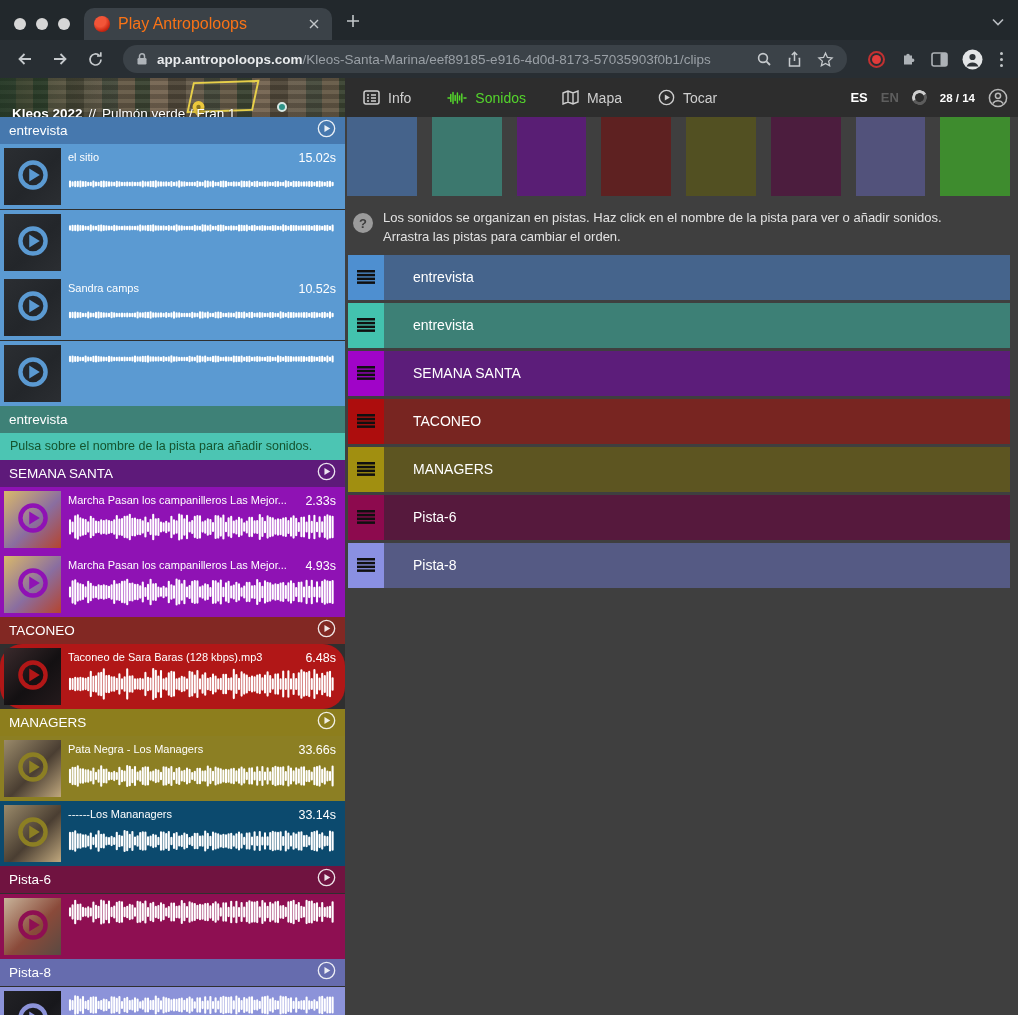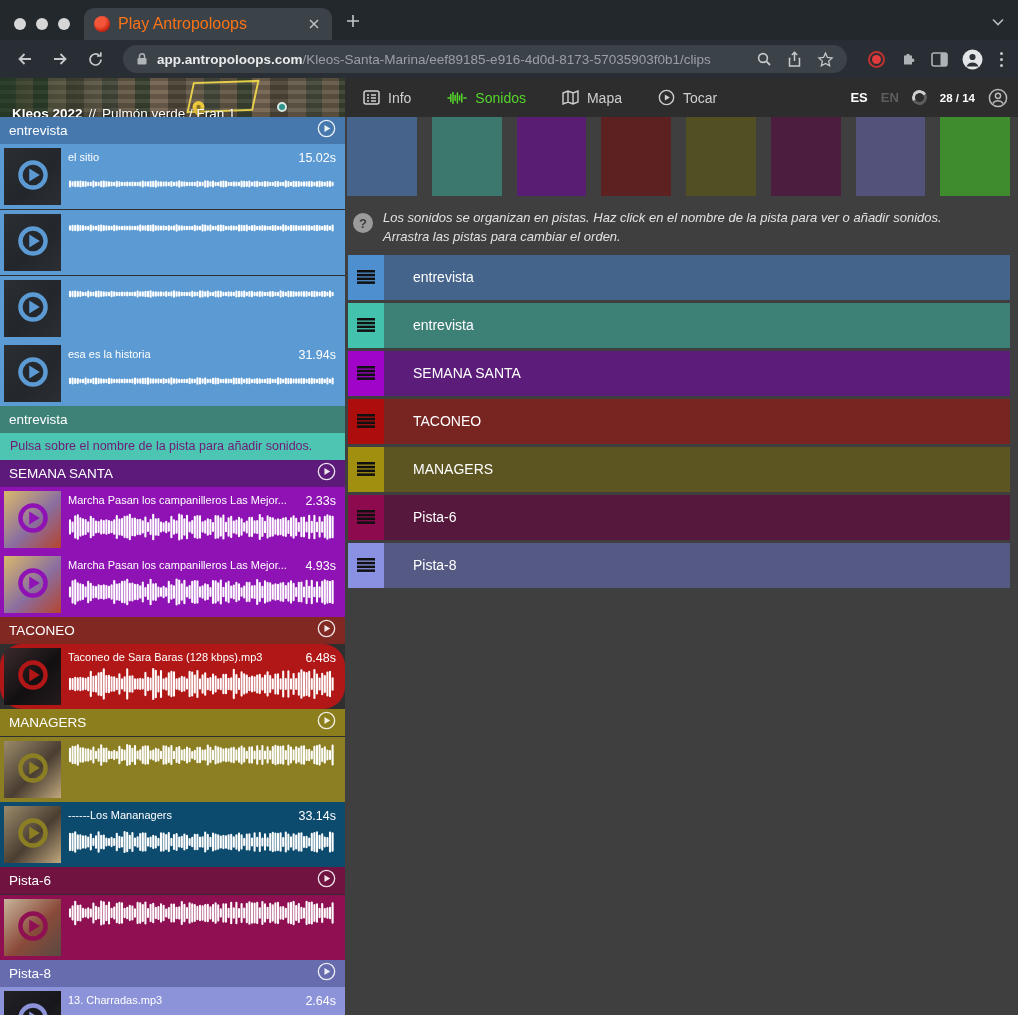--- a/index.html
+++ b/index.html
@@ -73,29 +73,29 @@
   .sh-label { color:#fff; font-size:13.5px; font-weight:500; }
   .clip { height:65px; position:relative; }
   .thumb { position:absolute; left:4px; top:4px; width:57px; height:57px; }
   .thumb-play { position:absolute; left:50%; top:50%; transform:translate(-50%,-50%); }
   .clip-body { margin-left:65px; padding:0 9px 0 3px; }
   .clip-row { display:flex; justify-content:space-between; padding-top:7px; }
   .clip-name { color:#fff; font-size:11px; white-space:nowrap; overflow:hidden;
     text-overflow:ellipsis; padding-right:8px; }
   .clip-dur { color:#fff; font-size:12.5px; flex:none; }
   .clip-wave { display:block; width:100%; height:36px; margin-top:1px; }
-  .hint { padding:6px 10px 7px 10px; font-size:12.5px; color:#701a75; }
+  .hint { padding:6px 10px 7px 10px; font-size:12.5px; color:#14532d; }
 
   
   .swatches { height:79px; display:flex; gap:15px; padding:0 8px 0 2px; }
   .swatch { flex:1; }
   .helprow { display:flex; gap:10px; margin:13px 40px 0 8px; align-items:flex-start; }
   .help-icn { width:20px; height:20px; border-radius:50%; background:#9b9b9b; color:#3d3d3d;
     font-size:13px; font-weight:700; display:flex; align-items:center; justify-content:center; flex:none; margin-top:4px; }
-  .help-text { color:#e2e2e2; font-size:13px; line-height:1.45;font-style:italic; }
+  .help-text { color:#e2e2e2; font-size:13px; line-height:1.45; }
   .rows { margin:8px 8px 0 3px; }
   .trackrow { height:45px; margin-bottom:3px; display:flex; cursor:pointer; }
   .handle { width:36px; flex:none; display:flex; align-items:center; justify-content:center; cursor:grab; }
   .rowbody { flex:1; display:flex; align-items:center; padding-left:29px; }
   .rowlabel { color:#fff; font-size:14px; }
 </style>
 </head>
 <body>
 
 <div class="tabbar">
@@ -278,37 +278,37 @@
           </div>
         </div>
         <div class="clip" style="background: rgb(91, 154, 210);">
           <div class="thumb" style="background: linear-gradient(135deg, rgb(43, 46, 50), rgb(35, 38, 42) 55%, rgb(43, 46, 50));">
             <span class="thumb-play"><svg viewBox="0 0 20 20" width="34" height="34">
                 <circle cx="10" cy="10" r="7.4" fill="none" stroke="#5b9ad2" stroke-width="2.6"></circle>
                 <path d="M7.8 6.2 L14 10 L7.8 13.8 Z" fill="#5b9ad2"></path>
               </svg></span>
           </div>
           <div class="clip-body">
+            <div class="clip-row">
+              <span class="clip-name">Sandra camps</span>
+              <span class="clip-dur">10.52s</span>
+            </div>
             <svg class="clip-wave" viewBox="0 0 268 36" preserveAspectRatio="none">
               <path d="M2.0 15.8L2.0 20.2M4.6 15.9L4.6 20.1M7.2 15.6L7.2 20.4M9.8 16.0L9.8 20.0M12.4 16.1L12.4 19.9M15.0 16.7L15.0 19.3M17.6 16.7L17.6 19.3M20.2 15.6L20.2 20.4M22.8 16.6L22.8 19.4M25.4 16.7L25.4 19.3M28.0 15.7L28.0 20.3M30.6 15.5L30.6 20.5M33.2 16.1L33.2 19.9M35.8 16.3L35.8 19.7M38.4 16.5L38.4 19.5M41.0 16.7L41.0 19.3M43.6 15.8L43.6 20.2M46.2 16.2L46.2 19.8M48.8 16.7L48.8 19.3M51.4 16.7L51.4 19.3M54.0 16.6L54.0 19.4M56.6 16.7L56.6 19.3M59.2 16.5L59.2 19.5M61.8 16.7L61.8 19.3M64.4 16.7L64.4 19.3M67.0 16.5L67.0 19.5M69.6 15.6L69.6 20.4M72.2 16.4L72.2 19.6M74.8 16.3L74.8 19.7M77.4 15.8L77.4 20.2M80.0 15.7L80.0 20.3M82.6 15.3L82.6 20.7M85.2 16.2L85.2 19.8M87.8 16.2L87.8 19.8M90.4 16.5L90.4 19.5M93.0 16.4L93.0 19.6M95.6 16.7L95.6 19.3M98.2 16.0L98.2 20.0M100.8 16.7L100.8 19.3M103.4 16.4L103.4 19.6M106.0 15.3L106.0 20.7M108.6 16.3L108.6 19.7M111.2 16.3L111.2 19.7M113.8 16.7L113.8 19.3M116.4 16.7L116.4 19.3M119.0 16.7L119.0 19.3M121.6 16.7L121.6 19.3M124.2 15.8L124.2 20.2M126.8 16.5L126.8 19.5M129.4 16.7L129.4 19.3M132.0 15.3L132.0 20.7M134.6 15.5L134.6 20.5M137.2 16.3L137.2 19.7M139.8 15.5L139.8 20.5M142.4 16.7L142.4 19.3M145.0 16.7L145.0 19.3M147.6 15.8L147.6 20.2M150.2 15.6L150.2 20.4M152.8 15.7L152.8 20.3M155.4 16.7L155.4 19.3M158.0 16.7L158.0 19.3M160.6 16.3L160.6 19.7M163.2 16.5L163.2 19.5M165.8 16.7L165.8 19.3M168.4 15.6L168.4 20.4M171.0 15.7L171.0 20.3M173.6 16.1L173.6 19.9M176.2 15.5L176.2 20.5M178.8 16.7L178.8 19.3M181.4 16.1L181.4 19.9M184.0 15.8L184.0 20.2M186.6 16.7L186.6 19.3M189.2 16.6L189.2 19.4M191.8 16.0L191.8 20.0M194.4 16.3L194.4 19.7M197.0 16.7L197.0 19.3M199.6 16.7L199.6 19.3M202.2 16.0L202.2 20.0M204.8 16.0L204.8 20.0M207.4 16.7L207.4 19.3M210.0 16.7L210.0 19.3M212.6 15.4L212.6 20.6M215.2 16.1L215.2 19.9M217.8 16.7L217.8 19.3M220.4 15.7L220.4 20.3M223.0 16.0L223.0 20.0M225.6 16.1L225.6 19.9M228.2 16.5L228.2 19.5M230.8 16.3L230.8 19.7M233.4 16.4L233.4 19.6M236.0 16.1L236.0 19.9M238.6 16.0L238.6 20.0M241.2 16.7L241.2 19.3M243.8 16.1L243.8 19.9M246.4 15.7L246.4 20.3M249.0 16.2L249.0 19.8M251.6 16.7L251.6 19.3M254.2 16.0L254.2 20.0M256.8 15.9L256.8 20.1M259.4 16.7L259.4 19.3M262.0 15.6L262.0 20.4M264.6 16.7L264.6 19.3" stroke="#ffffff" stroke-width="2.1" stroke-linecap="round"></path>
             </svg>
           </div>
         </div>
         <div class="clip" style="background: rgb(91, 154, 210);">
           <div class="thumb" style="background: linear-gradient(135deg, rgb(43, 46, 50), rgb(35, 38, 42) 55%, rgb(43, 46, 50));">
             <span class="thumb-play"><svg viewBox="0 0 20 20" width="34" height="34">
                 <circle cx="10" cy="10" r="7.4" fill="none" stroke="#5b9ad2" stroke-width="2.6"></circle>
                 <path d="M7.8 6.2 L14 10 L7.8 13.8 Z" fill="#5b9ad2"></path>
               </svg></span>
           </div>
           <div class="clip-body">
-            <div class="clip-row">
-              <span class="clip-name">esa es la historia</span>
-              <span class="clip-dur">31.94s</span>
-            </div>
             <svg class="clip-wave" viewBox="0 0 268 36" preserveAspectRatio="none">
               <path d="M2.0 15.9L2.0 20.1M4.6 15.6L4.6 20.4M7.2 16.0L7.2 20.0M9.8 16.1L9.8 19.9M12.4 16.7L12.4 19.3M15.0 16.7L15.0 19.3M17.6 15.6L17.6 20.4M20.2 16.6L20.2 19.4M22.8 16.7L22.8 19.3M25.4 15.7L25.4 20.3M28.0 15.5L28.0 20.5M30.6 16.1L30.6 19.9M33.2 16.3L33.2 19.7M35.8 16.5L35.8 19.5M38.4 16.7L38.4 19.3M41.0 15.8L41.0 20.2M43.6 16.2L43.6 19.8M46.2 16.7L46.2 19.3M48.8 16.7L48.8 19.3M51.4 16.6L51.4 19.4M54.0 16.7L54.0 19.3M56.6 16.5L56.6 19.5M59.2 16.7L59.2 19.3M61.8 16.7L61.8 19.3M64.4 16.5L64.4 19.5M67.0 15.6L67.0 20.4M69.6 16.4L69.6 19.6M72.2 16.3L72.2 19.7M74.8 15.8L74.8 20.2M77.4 15.7L77.4 20.3M80.0 15.3L80.0 20.7M82.6 16.2L82.6 19.8M85.2 16.2L85.2 19.8M87.8 16.5L87.8 19.5M90.4 16.4L90.4 19.6M93.0 16.7L93.0 19.3M95.6 16.0L95.6 20.0M98.2 16.7L98.2 19.3M100.8 16.4L100.8 19.6M103.4 15.3L103.4 20.7M106.0 16.3L106.0 19.7M108.6 16.3L108.6 19.7M111.2 16.7L111.2 19.3M113.8 16.7L113.8 19.3M116.4 16.7L116.4 19.3M119.0 16.7L119.0 19.3M121.6 15.8L121.6 20.2M124.2 16.5L124.2 19.5M126.8 16.7L126.8 19.3M129.4 15.3L129.4 20.7M132.0 15.5L132.0 20.5M134.6 16.3L134.6 19.7M137.2 15.5L137.2 20.5M139.8 16.7L139.8 19.3M142.4 16.7L142.4 19.3M145.0 15.8L145.0 20.2M147.6 15.6L147.6 20.4M150.2 15.7L150.2 20.3M152.8 16.7L152.8 19.3M155.4 16.7L155.4 19.3M158.0 16.3L158.0 19.7M160.6 16.5L160.6 19.5M163.2 16.7L163.2 19.3M165.8 15.6L165.8 20.4M168.4 15.7L168.4 20.3M171.0 16.1L171.0 19.9M173.6 15.5L173.6 20.5M176.2 16.7L176.2 19.3M178.8 16.1L178.8 19.9M181.4 15.8L181.4 20.2M184.0 16.7L184.0 19.3M186.6 16.6L186.6 19.4M189.2 16.0L189.2 20.0M191.8 16.3L191.8 19.7M194.4 16.7L194.4 19.3M197.0 16.7L197.0 19.3M199.6 16.0L199.6 20.0M202.2 16.0L202.2 20.0M204.8 16.7L204.8 19.3M207.4 16.7L207.4 19.3M210.0 15.4L210.0 20.6M212.6 16.1L212.6 19.9M215.2 16.7L215.2 19.3M217.8 15.7L217.8 20.3M220.4 16.0L220.4 20.0M223.0 16.1L223.0 19.9M225.6 16.5L225.6 19.5M228.2 16.3L228.2 19.7M230.8 16.4L230.8 19.6M233.4 16.1L233.4 19.9M236.0 16.0L236.0 20.0M238.6 16.7L238.6 19.3M241.2 16.1L241.2 19.9M243.8 15.7L243.8 20.3M246.4 16.2L246.4 19.8M249.0 16.7L249.0 19.3M251.6 16.0L251.6 20.0M254.2 15.9L254.2 20.1M256.8 16.7L256.8 19.3M259.4 15.6L259.4 20.4M262.0 16.7L262.0 19.3M264.6 15.6L264.6 20.4" stroke="#ffffff" stroke-width="2.1" stroke-linecap="round"></path>
             </svg>
           </div>
         </div>
       </section>
       <section class="track-section">
         <div class="section-header" style="background: rgb(62, 129, 119);">
           <span class="sh-label">entrevista</span>
         </div>
@@ -392,20 +392,24 @@
             </svg></span>
         </div>
         <div class="clip" style="background: rgb(140, 127, 35);">
           <div class="thumb" style="background: linear-gradient(135deg, rgb(154, 138, 106), rgb(74, 62, 50) 55%, rgb(192, 168, 126));">
             <span class="thumb-play"><svg viewBox="0 0 20 20" width="34" height="34">
                 <circle cx="10" cy="10" r="7.4" fill="none" stroke="#8c7f23" stroke-width="2.6"></circle>
                 <path d="M7.8 6.2 L14 10 L7.8 13.8 Z" fill="#8c7f23"></path>
               </svg></span>
           </div>
           <div class="clip-body">
+            <div class="clip-row">
+              <span class="clip-name">Pata Negra - Los Managers</span>
+              <span class="clip-dur">33.66s</span>
+            </div>
             <svg class="clip-wave" viewBox="0 0 268 36" preserveAspectRatio="none">
               <path d="M2.0 11.7L2.0 24.3M4.6 9.9L4.6 26.1M7.2 9.8L7.2 26.2M9.8 8.3L9.8 27.7M12.4 11.4L12.4 24.6M15.0 11.3L15.0 24.7M17.6 12.4L17.6 23.6M20.2 12.2L20.2 23.8M22.8 13.6L22.8 22.4M25.4 10.5L25.4 25.5M28.0 14.9L28.0 21.1M30.6 12.3L30.6 23.7M33.2 8.3L33.2 27.7M35.8 11.8L35.8 24.2M38.4 11.6L38.4 24.4M41.0 14.5L41.0 21.5M43.6 15.0L43.6 21.0M46.2 13.9L46.2 22.1M48.8 15.0L48.8 21.0M51.4 9.8L51.4 26.2M54.0 12.7L54.0 23.3M56.6 13.5L56.6 22.5M59.2 8.1L59.2 27.9M61.8 8.8L61.8 27.2M64.4 11.8L64.4 24.2M67.0 9.0L67.0 27.0M69.6 14.5L69.6 21.5M72.2 13.3L72.2 22.7M74.8 10.0L74.8 26.0M77.4 9.3L77.4 26.7M80.0 9.6L80.0 26.4M82.6 14.4L82.6 21.6M85.2 13.5L85.2 22.5M87.8 11.9L87.8 24.1M90.4 12.5L90.4 23.5M93.0 14.8L93.0 21.2M95.6 9.3L95.6 26.7M98.2 9.6L98.2 26.4M100.8 11.1L100.8 24.9M103.4 9.0L103.4 27.0M106.0 14.7L106.0 21.3M108.6 11.0L108.6 25.0M111.2 10.0L111.2 26.0M113.8 13.6L113.8 22.4M116.4 12.9L116.4 23.1M119.0 10.6L119.0 25.4M121.6 11.8L121.6 24.2M124.2 15.0L124.2 21.0M126.8 13.7L126.8 22.3M129.4 10.7L129.4 25.3M132.0 10.7L132.0 25.3M134.6 13.6L134.6 22.4M137.2 13.2L137.2 22.8M139.8 8.5L139.8 27.5M142.4 10.9L142.4 25.1M145.0 13.8L145.0 22.2M147.6 9.6L147.6 26.4M150.2 10.6L150.2 25.4M152.8 11.2L152.8 24.8M155.4 12.6L155.4 23.4M158.0 11.8L158.0 24.2M160.6 12.2L160.6 23.8M163.2 11.2L163.2 24.8M165.8 10.8L165.8 25.2M168.4 13.2L168.4 22.8M171.0 11.2L171.0 24.8M173.6 9.6L173.6 26.4M176.2 11.4L176.2 24.6M178.8 14.9L178.8 21.1M181.4 10.6L181.4 25.4M184.0 10.4L184.0 25.6M186.6 14.5L186.6 21.5M189.2 9.2L189.2 26.8M191.8 13.9L191.8 22.1M194.4 9.1L194.4 26.9M197.0 14.6L197.0 21.4M199.6 10.4L199.6 25.6M202.2 14.2L202.2 21.8M204.8 10.0L204.8 26.0M207.4 8.7L207.4 27.3M210.0 9.5L210.0 26.5M212.6 9.9L212.6 26.1M215.2 9.3L215.2 26.7M217.8 14.0L217.8 22.0M220.4 8.6L220.4 27.4M223.0 10.6L223.0 25.4M225.6 13.4L225.6 22.6M228.2 10.2L228.2 25.8M230.8 11.5L230.8 24.5M233.4 9.6L233.4 26.4M236.0 9.3L236.0 26.7M238.6 13.1L238.6 22.9M241.2 12.8L241.2 23.2M243.8 14.5L243.8 21.5M246.4 9.7L246.4 26.3M249.0 9.1L249.0 26.9M251.6 8.4L251.6 27.6M254.2 11.9L254.2 24.1M256.8 10.4L256.8 25.6M259.4 13.5L259.4 22.5M262.0 14.1L262.0 21.9M264.6 8.5L264.6 27.5" stroke="#ffffff" stroke-width="2.1" stroke-linecap="round"></path>
             </svg>
           </div>
         </div>
         <div class="clip" style="background: #0c4a6e;">
           <div class="thumb" style="background: linear-gradient(135deg, rgb(154, 138, 106), rgb(74, 62, 50) 55%, rgb(192, 168, 126));">
             <span class="thumb-play"><svg viewBox="0 0 20 20" width="34" height="34">
                 <circle cx="10" cy="10" r="7.4" fill="none" stroke="#8c7f23" stroke-width="2.6"></circle>
                 <path d="M7.8 6.2 L14 10 L7.8 13.8 Z" fill="#8c7f23"></path>
@@ -453,24 +457,20 @@
             </svg></span>
         </div>
         <div class="clip" style="background: rgb(140, 147, 217);">
           <div class="thumb" style="background: linear-gradient(135deg, rgb(34, 34, 38), rgb(23, 23, 27) 55%, rgb(42, 42, 48));">
             <span class="thumb-play"><svg viewBox="0 0 20 20" width="34" height="34">
                 <circle cx="10" cy="10" r="7.4" fill="none" stroke="#8c93d9" stroke-width="2.6"></circle>
                 <path d="M7.8 6.2 L14 10 L7.8 13.8 Z" fill="#8c93d9"></path>
               </svg></span>
           </div>
           <div class="clip-body">
-            <div class="clip-row">
-              <span class="clip-name">13. Charradas.mp3</span>
-              <span class="clip-dur">2.64s</span>
-            </div>
             <svg class="clip-wave" viewBox="0 0 268 36" preserveAspectRatio="none">
               <path d="M2.0 13.3L2.0 22.7M4.6 14.0L4.6 22.0M7.2 9.3L7.2 26.7M9.8 9.9L9.8 26.1M12.4 12.5L12.4 23.5M15.0 10.0L15.0 26.0M17.6 14.9L17.6 21.1M20.2 13.8L20.2 22.2M22.8 10.9L22.8 25.1M25.4 10.3L25.4 25.7M28.0 10.5L28.0 25.5M30.6 14.8L30.6 21.2M33.2 14.0L33.2 22.0M35.8 12.6L35.8 23.4M38.4 13.1L38.4 22.9M41.0 15.1L41.0 20.9M43.6 10.3L43.6 25.7M46.2 10.6L46.2 25.4M48.8 11.9L48.8 24.1M51.4 10.0L51.4 26.0M54.0 15.0L54.0 21.0M56.6 11.8L56.6 24.2M59.2 10.9L59.2 25.1M61.8 14.1L61.8 21.9M64.4 13.5L64.4 22.5M67.0 11.4L67.0 24.6M69.6 12.5L69.6 23.5M72.2 15.4L72.2 20.6M74.8 14.2L74.8 21.8M77.4 11.6L77.4 24.4M80.0 11.6L80.0 24.4M82.6 14.1L82.6 21.9M85.2 13.8L85.2 22.2M87.8 9.6L87.8 26.4M90.4 11.7L90.4 24.3M93.0 14.3L93.0 21.7M95.6 10.5L95.6 25.5M98.2 11.4L98.2 24.6M100.8 12.0L100.8 24.0M103.4 13.2L103.4 22.8M106.0 12.5L106.0 23.5M108.6 12.9L108.6 23.1M111.2 12.0L111.2 24.0M113.8 11.6L113.8 24.4M116.4 13.7L116.4 22.3M119.0 12.0L119.0 24.0M121.6 10.5L121.6 25.5M124.2 12.2L124.2 23.8M126.8 15.3L126.8 20.7M129.4 11.4L129.4 24.6M132.0 11.3L132.0 24.7M134.6 14.9L134.6 21.1M137.2 10.2L137.2 25.8M139.8 14.4L139.8 21.6M142.4 10.1L142.4 25.9M145.0 15.0L145.0 21.0M147.6 11.2L147.6 24.8M150.2 14.6L150.2 21.4M152.8 10.9L152.8 25.1M155.4 9.7L155.4 26.3M158.0 10.5L158.0 25.5M160.6 10.8L160.6 25.2M163.2 10.3L163.2 25.7M165.8 14.4L165.8 21.6M168.4 9.6L168.4 26.4M171.0 11.5L171.0 24.5M173.6 14.0L173.6 22.0M176.2 11.1L176.2 24.9M178.8 12.2L178.8 23.8M181.4 10.6L181.4 25.4M184.0 10.3L184.0 25.7M186.6 13.7L186.6 22.3M189.2 13.4L189.2 22.6M191.8 14.9L191.8 21.1M194.4 10.6L194.4 25.4M197.0 10.1L197.0 25.9M199.6 9.5L199.6 26.5M202.2 12.6L202.2 23.4M204.8 11.2L204.8 24.8M207.4 14.0L207.4 22.0M210.0 14.5L210.0 21.5M212.6 9.5L212.6 26.5M215.2 10.2L215.2 25.8M217.8 10.1L217.8 25.9M220.4 12.0L220.4 24.0M223.0 11.3L223.0 24.7M225.6 14.9L225.6 21.1M228.2 11.2L228.2 24.8M230.8 15.0L230.8 21.0M233.4 14.3L233.4 21.7M236.0 14.0L236.0 22.0M238.6 10.6L238.6 25.4M241.2 14.2L241.2 21.8M243.8 14.9L243.8 21.1M246.4 13.3L246.4 22.7M249.0 15.0L249.0 21.0M251.6 10.2L251.6 25.8M254.2 9.7L254.2 26.3M256.8 12.3L256.8 23.7M259.4 10.6L259.4 25.4M262.0 10.6L262.0 25.4M264.6 10.5L264.6 25.5" stroke="#ffffff" stroke-width="2.1" stroke-linecap="round"></path>
             </svg>
           </div>
         </div>
       </section>
     </aside>
   <main class="main">
     <div class="swatches" id="swatches">
         <div class="swatch" style="background: rgb(69, 99, 139);"></div>

